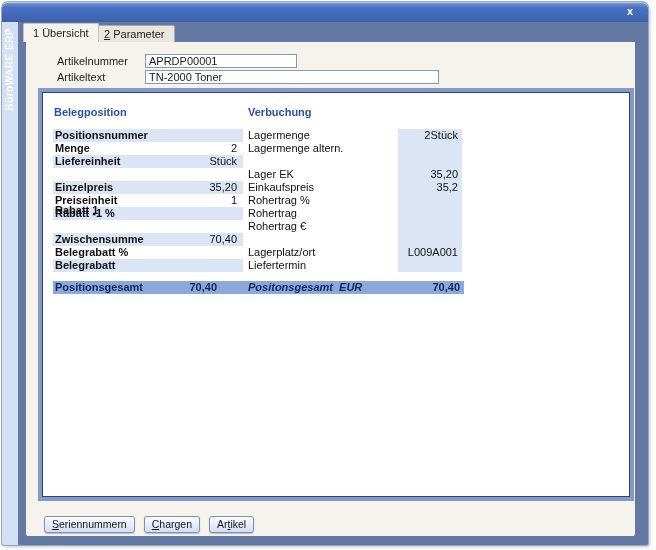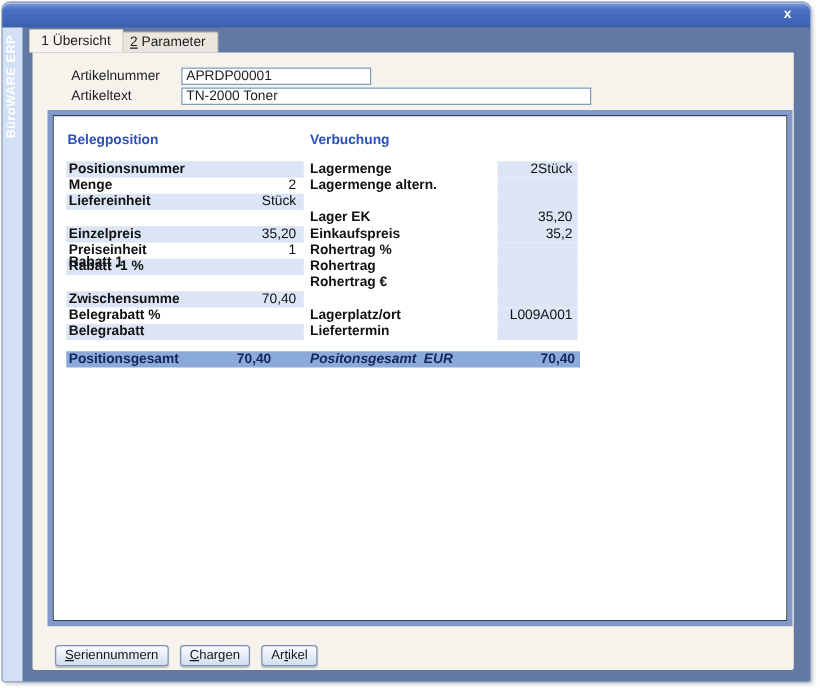--- a/index.html
+++ b/index.html
@@ -49,42 +49,42 @@
           background:#f5f3eb; border-radius:0 0 2px 2px; }
 
   
   .fields { position:absolute; left:31px; top:11px; }
   .field-row { display:flex; align-items:center; height:15px; margin-bottom:1px; }
   .field-label { width:88px; font-size:11px; color:#1d1d1d; }
   .field-row input { height:14px; border:1px solid #7f9db9; background:#ffffff;
                      font-family:"Liberation Sans", sans-serif; font-size:11px;
                      color:#1d1d1d; padding:0 3px; }
   .input-artikelnummer { width:152px; }
-  .input-artikeltext { width:328px; }
+  .input-artikeltext { width:294px; }
 
   
   .panel { position:absolute; left:16px; top:50px; width:588px; height:405px;
            background:#ffffff; border:1px solid #35425f;
            box-shadow:0 0 0 4px #8299cb; }
 
   .col-header { position:absolute; top:13px; font-size:11px; font-weight:bold; color:#2b50b8; }
   .hdr-left { left:11px; }
   .hdr-right { left:205px; }
 
   .grid { position:absolute; left:0; top:36px; width:100%; }
   .grow { position:absolute; height:13px; font-size:11px; line-height:13px; color:#111111; }
 
   
   .lrow { left:10px; width:190px; display:flex; }
   .lrow.shaded { background:#dbe5f5; }
   .lrow .lab { flex:1; font-weight:bold; padding-left:2px; white-space:nowrap; }
   .lrow .val { width:64px; text-align:right; padding-right:6px; }
 
   
-  .rlab { left:205px; width:148px; font-weight:bold; white-space:nowrap; }
+  .rlab { left:205px; width:148px; font-weight:normal; white-space:nowrap; }
   .rval { left:355px; width:64px; background:#dbe5f5; text-align:right; padding-right:4px; }
   .rval.qty { display:flex; padding:0; }
   .rval.qty .q { width:34px; text-align:right; }
   .rval.qty .un { flex:1; text-align:right; padding-right:4px; }
 
   
   .total-band { position:absolute; left:10px; top:188px; width:411px; height:13px;
                 background:#8ca9dc; display:flex; font-size:11px; line-height:13px;
                 color:#13265c; font-weight:bold; }
   .total-band .tl-lab { width:106px; padding-left:2px; }

